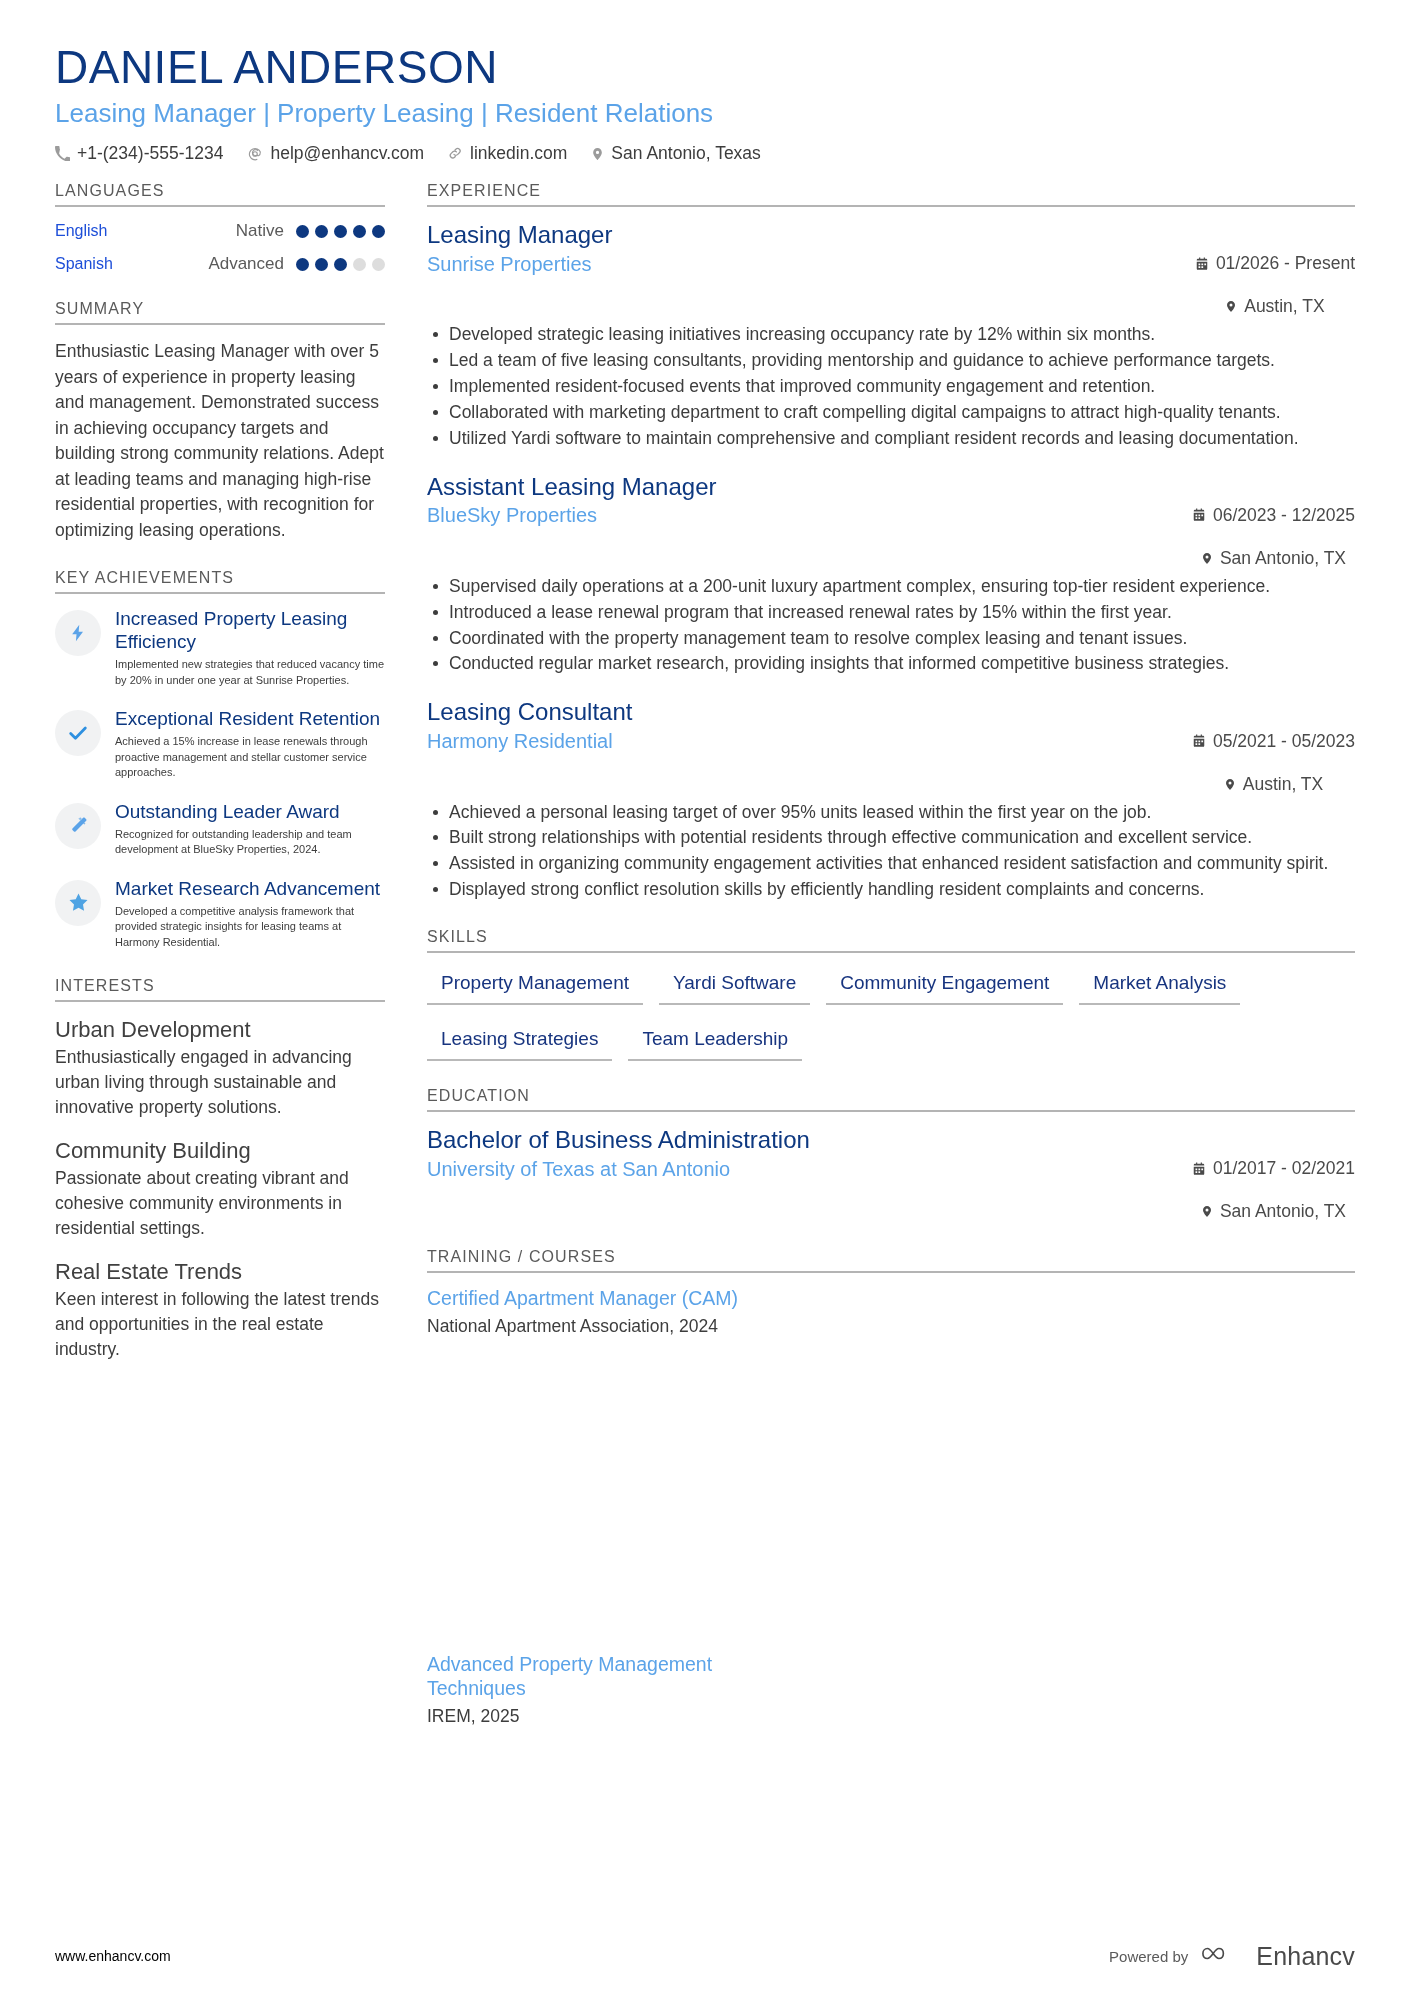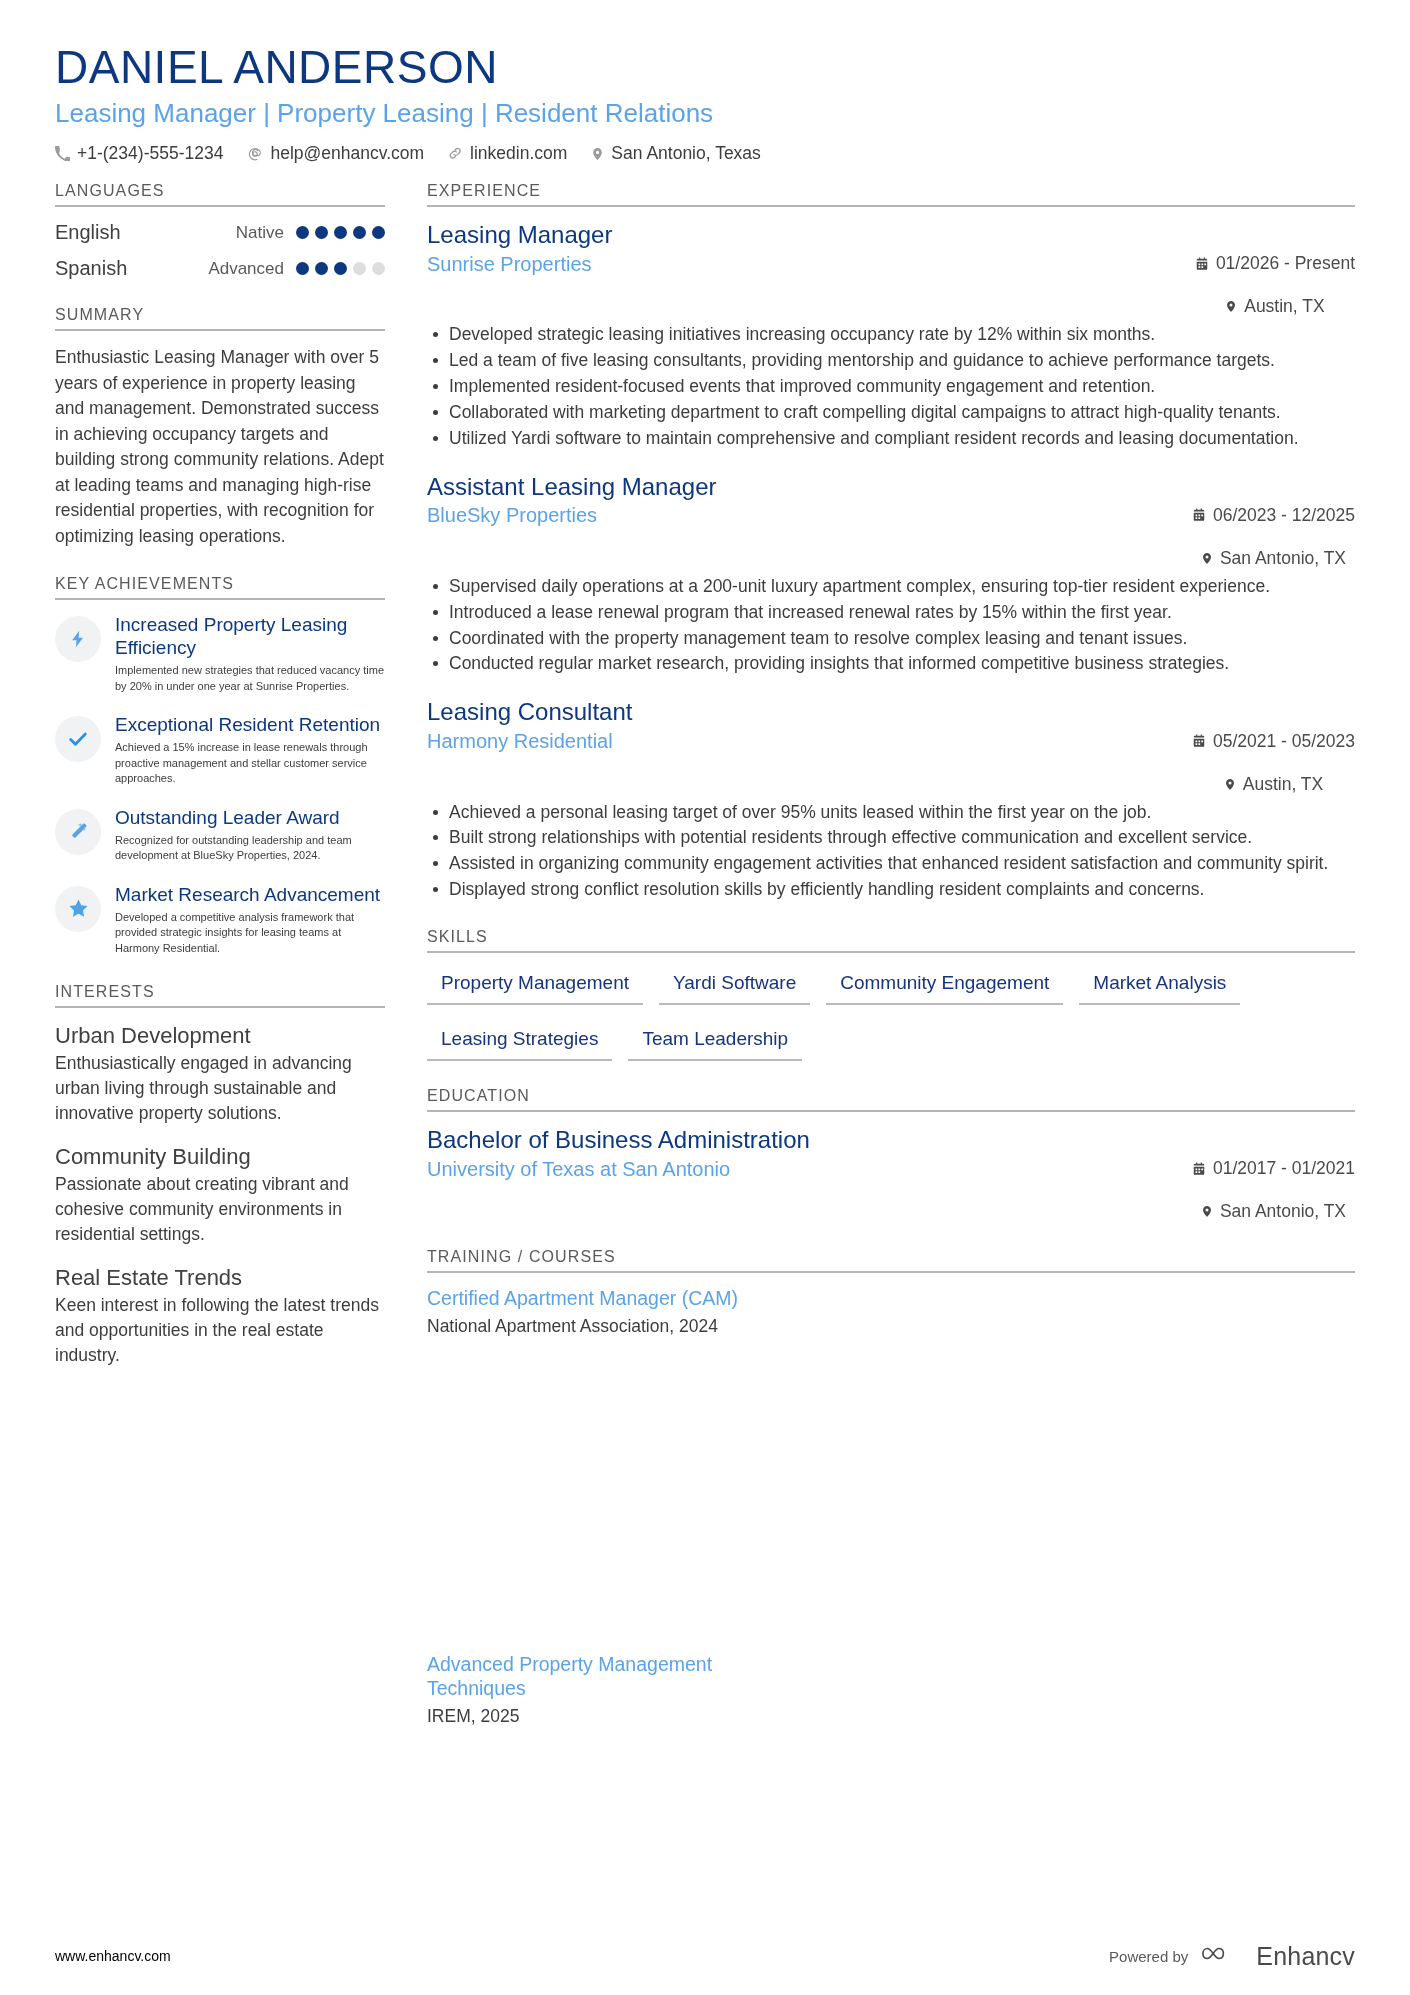--- a/index.html
+++ b/index.html
@@ -87,22 +87,22 @@
   }
 
   
   .lang-row {
     display: flex;
     align-items: center;
     justify-content: space-between;
     margin-bottom: 13px;
   }
   .lang-name {
-    font-size: 20px;
-    color: #404040;
+    font-size: 16px;
+    color: #1d4ed8;
   }
   .lang-right {
     display: flex;
     align-items: center;
     gap: 12px;
   }
   .lang-level {
     font-size: 17px;
     color: #5a5a5a;
   }
@@ -584,21 +584,21 @@
           <div class="edu-title">Bachelor of Business Administration</div>
           <div class="edu-meta">
             <span class="edu-school">University of Texas at San Antonio</span>
             <span class="job-right">
               <span class="meta-item">
                 <span class="ico">
                   <svg width="14" height="14" viewBox="0 0 24 24">
                       <path d="M7 1v2H5a2 2 0 0 0-2 2v1h18V5a2 2 0 0 0-2-2h-2V1h-2v2H9V1H7zM3 8v12a2 2 0 0 0 2 2h14a2 2 0 0 0 2-2V8H3zm3 3h3v3H6v-3zm5 0h3v3h-3v-3zm5 0h3v3h-3v-3zM6 16h3v3H6v-3zm5 0h3v3h-3v-3z"></path>
                     </svg>
                 </span>
-                <span>01/2017 - 01/2021</span>
+                <span>01/2017 - 02/2021</span>
               </span>
               <span class="meta-item">
                 <span class="ico">
                   <svg width="12" height="15" viewBox="0 0 24 24">
                       <path d="M12 1C7.6 1 4 4.6 4 9c0 6 8 14 8 14s8-8 8-14c0-4.4-3.6-8-8-8zm0 11a3 3 0 1 1 0-6 3 3 0 0 1 0 6z"></path>
                     </svg>
                 </span>
                 <span>San Antonio, TX</span>
               </span>
             </span>

